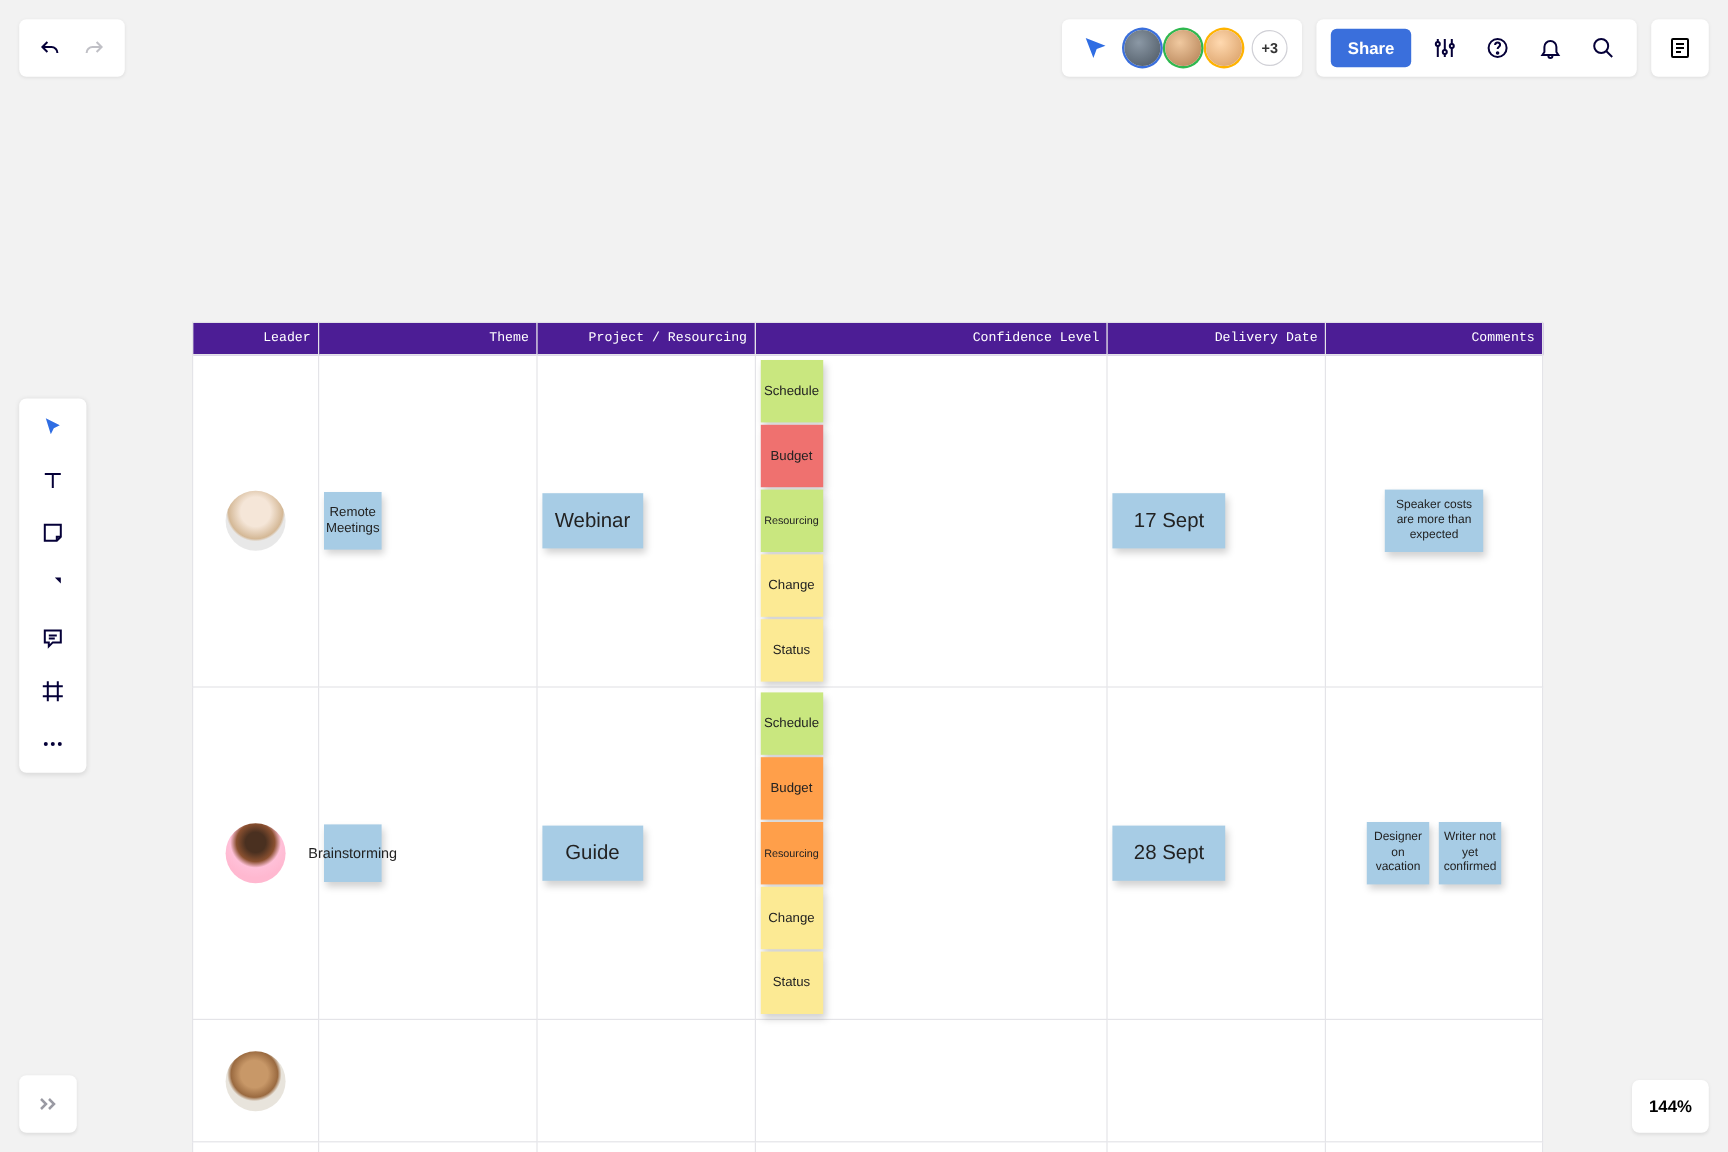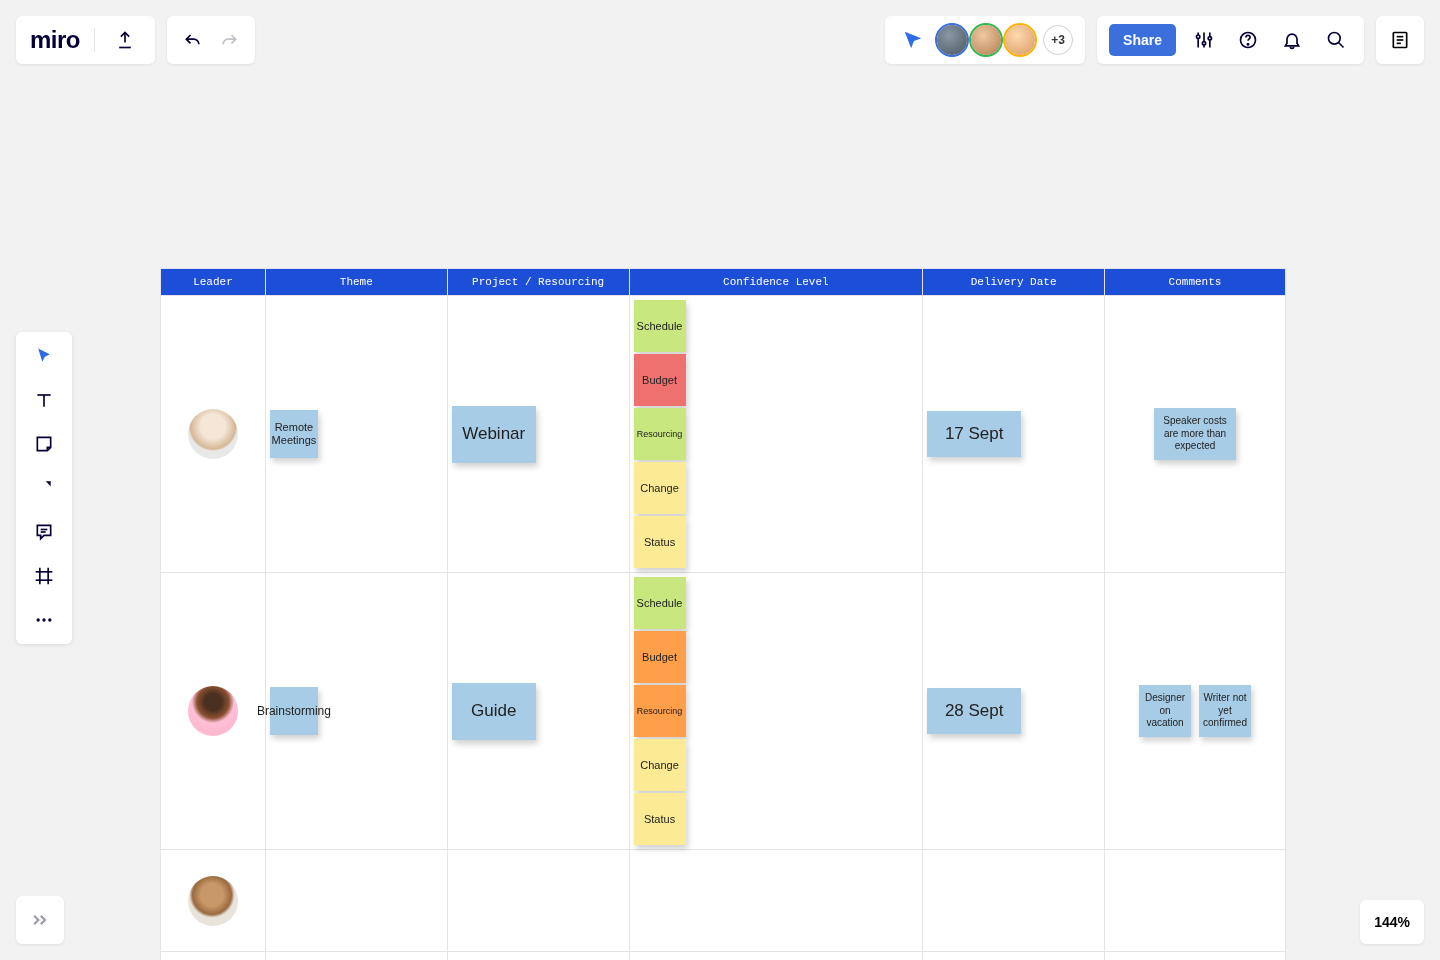--- a/index.html
+++ b/index.html
@@ -139,27 +139,28 @@
   position: absolute;
   left: 160px; top: 268px;
   width: 1126px;
 }
 table.grid {
   border-collapse: collapse;
   width: 100%;
   background: #fff;
 }
 table.grid th {
-  background: #1d4ed8;
+  background: #4c1d95;
   color: #fff;
   font-family: ui-monospace, "Courier New", monospace;
   font-size: 11px;
   font-weight: 400;
   padding: 7px 6px;
   border: 1px solid #e4e4e8;
+  text-align: right;
 }
 table.grid td {
   border: 1px solid #e4e4e8;
   height: 102px;
   vertical-align: middle;
   text-align: center;
   padding: 4px;
 }
 .col-leader { width: 105px; }
 .col-theme { width: 182px; }
@@ -185,46 +186,35 @@
   text-align: center;
   vertical-align: middle;
 }
 .st-blue { background: #a7cce5; }
 .st-green { background: #c9e77f; }
 .st-red { background: #ef716f; }
 .st-orange { background: #ff9f4a; }
 .st-yellow { background: #fcea94; }
 
 .theme-sticky { width: 48px; height: 48px; padding: 8px 20px; font-size: 11px; display:flex; align-items:center; justify-content:center; line-height:1.2; }
-.proj-sticky { width: 84px; height: 57px; font-size: 17px; display:flex; align-items:center; justify-content:center; }
+.proj-sticky { width: 84px; height: 46px; font-size: 17px; display:flex; align-items:center; justify-content:center; }
 .conf-row { display:flex; justify-content:center; gap:2px;flex-direction:column; }
 .conf-sticky { width: 52px; height: 52px; font-size: 11px; display:flex; align-items:center; justify-content:center; }
 .conf-sticky.sm { font-size: 9px; }
 .delivery-sticky { width: 94px; height: 46px; font-size: 17px; display:flex; align-items:center; justify-content:center; }
 .comment-row { display:flex; justify-content:center; gap:8px; }
 .comment-sticky { width: 82px; height: 52px; font-size: 10px; display:flex; align-items:center; justify-content:center; line-height:1.25; padding:4px; }
 .comment-sticky.narrow { width: 52px; height: 52px; }
 
 svg { display:block; }
 </style>
 </head>
 <body>
 
 <div class="top-left">
-  <div class="panel logo-panel">
-    <span class="logo-text">miro</span>
-    <span class="vdiv"></span>
-    <span class="icon-btn">
-      <svg width="20" height="20" viewBox="0 0 24 24" fill="none" stroke="currentColor" stroke-width="2">
-          <path d="M12 3v12"></path>
-          <path d="M7 8l5-5 5 5"></path>
-          <path d="M5 21h14"></path>
-        </svg>
-    </span>
-  </div>
   <div class="panel undo-panel">
     <span class="icon-btn">
       <svg width="20" height="18" viewBox="0 0 24 20" fill="none" stroke="currentColor" stroke-width="2">
           <path d="M9 4L4 9l5 5"></path>
           <path d="M4 9h9a6 6 0 016 6"></path>
         </svg>
     </span>
     <span class="icon-btn muted">
       <svg width="20" height="18" viewBox="0 0 24 20" fill="none" stroke="currentColor" stroke-width="2">
           <path d="M15 4l5 5-5 5"></path>

